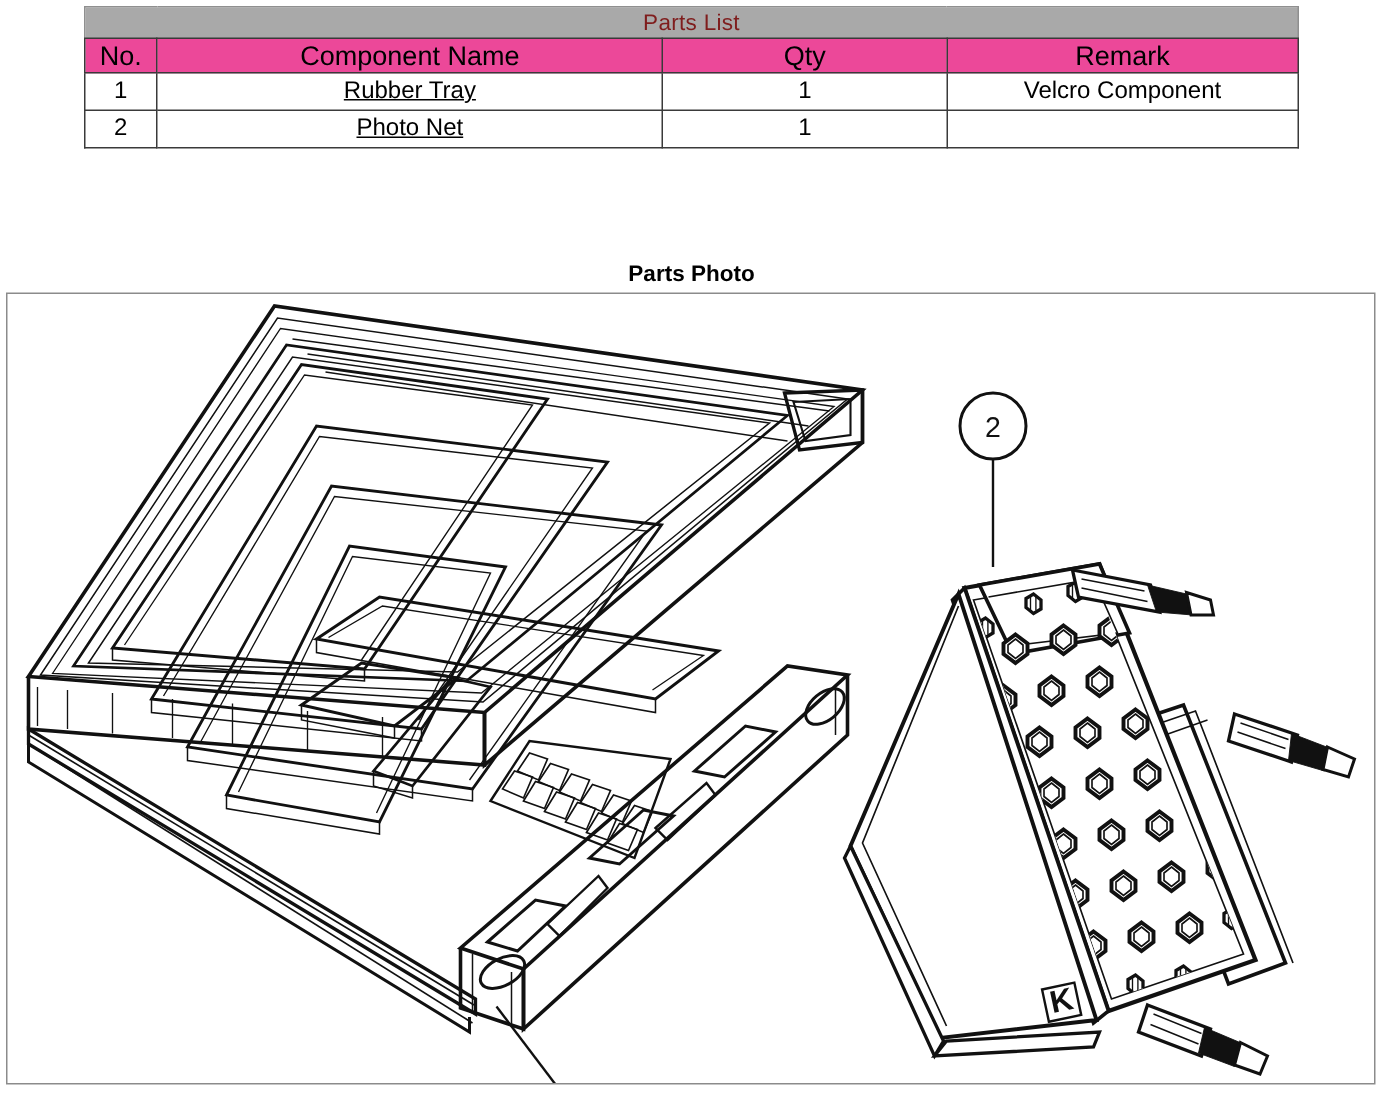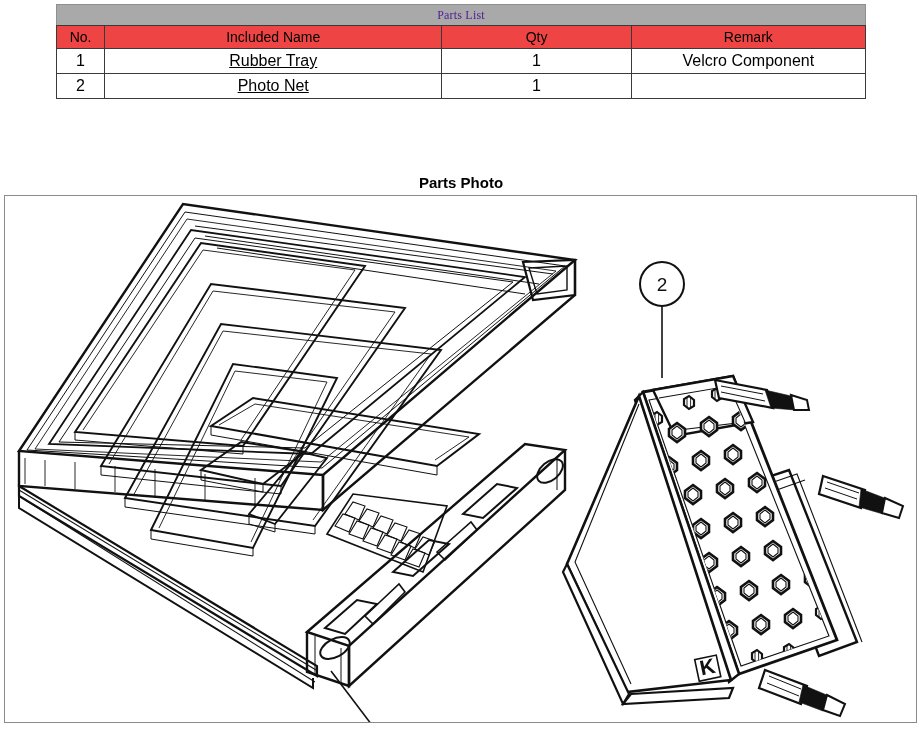--- a/index.html
+++ b/index.html
@@ -30,33 +30,32 @@
   }
   table.parts-list td, table.parts-list th {
     border: 1px solid #3a3a3a;
     padding: 0;
     text-align: center;
     vertical-align: middle;
     font-weight: normal;
   }
   .title-cell {
     background: #a9a9a9;
-    color: #4c1d95;
+    color: #7f1d1d;
     font-weight: bold;
-    font-size: 12px;
+    font-size: 15px;
     height: 20px;
     letter-spacing: 0.2px;
     border-color: #8f8f8f !important;
     border-bottom-color: #3a3a3a !important;
-    font-family: Liberation Serif, serif;
   }
   .col-head {
-    font-size: 14px;
+    font-size: 18px;
     height: 22px;
-    background: #ef4444;
+    background: #ec4899;
   }
   .body-cell {
     font-size: 16px;
     height: 24px;
     background: #ffffff;
   }
   .cell-name {
     text-align: left;
     padding-left: 9px;
     text-decoration: underline;
@@ -112,21 +111,21 @@
         <col class="c-name">
         <col class="c-qty">
         <col class="c-rem">
     </colgroup>
     <tbody>
       <tr>
         <td class="title-cell" colspan="4">Parts List</td>
       </tr>
       <tr>
         <td class="col-head">No.</td>
-        <td class="col-head">Included Name</td>
+        <td class="col-head">Component Name</td>
         <td class="col-head">Qty</td>
         <td class="col-head">Remark</td>
       </tr>
       <tr>
         <td class="body-cell">1</td>
         <td class="body-cell cell-name">Rubber Tray</td>
         <td class="body-cell">1</td>
         <td class="body-cell">Velcro Component</td>
       </tr>
       <tr>

